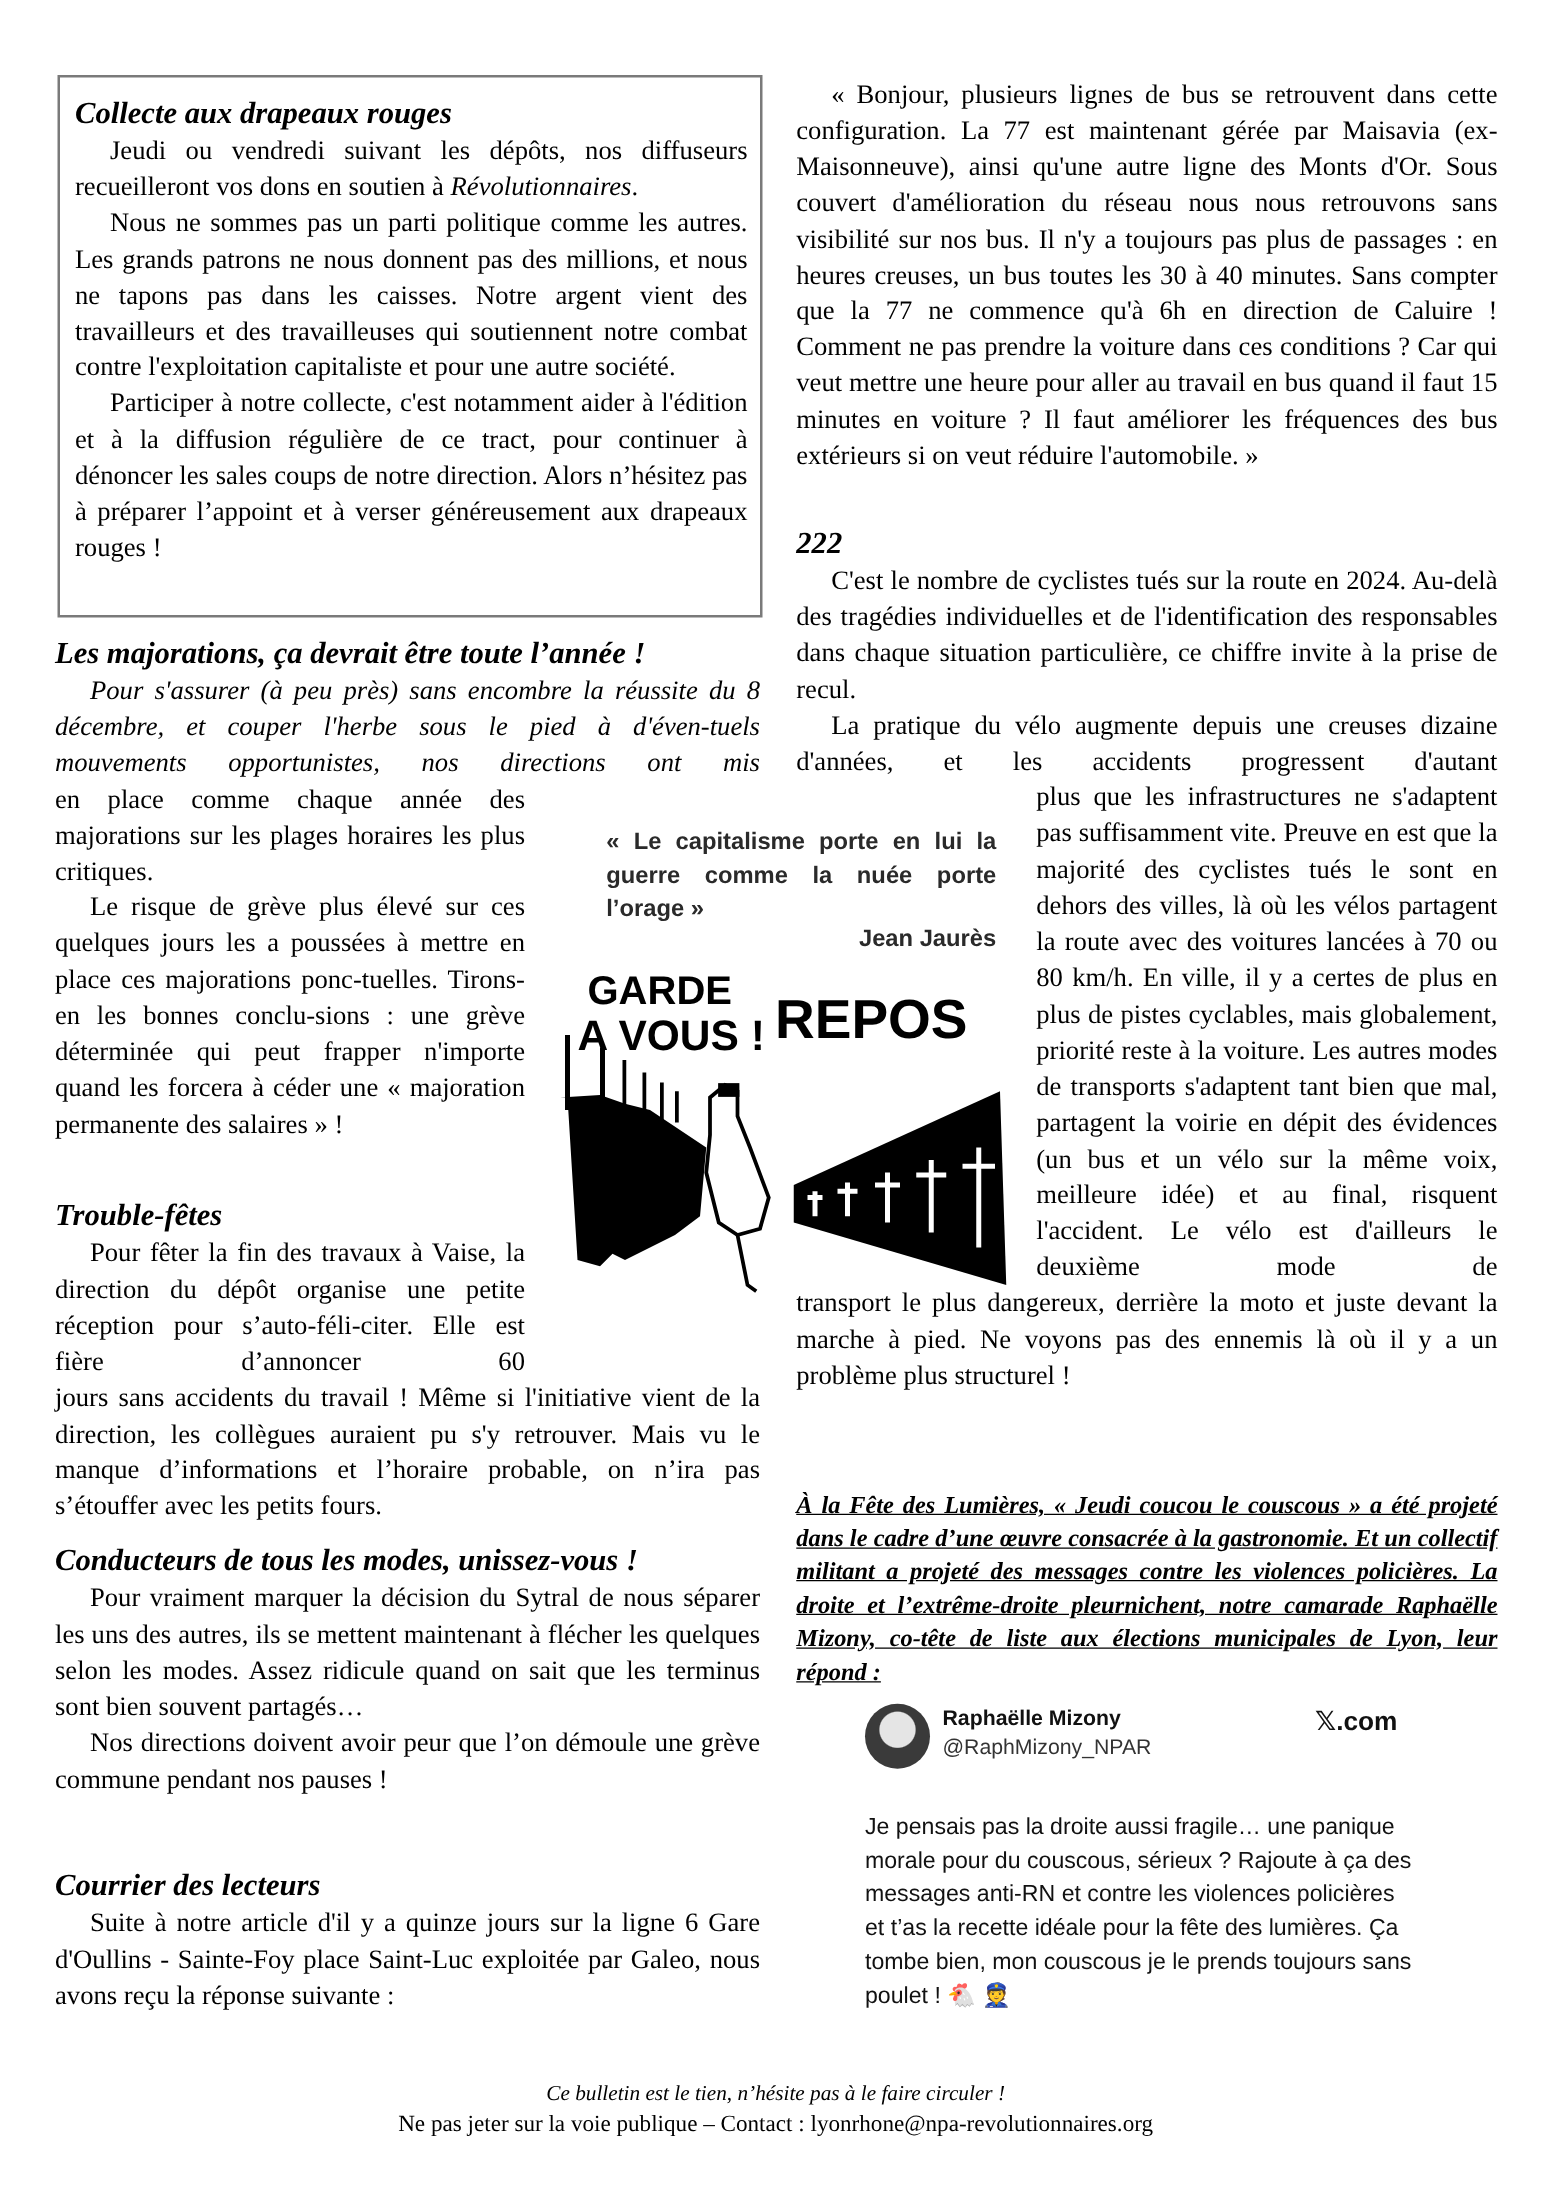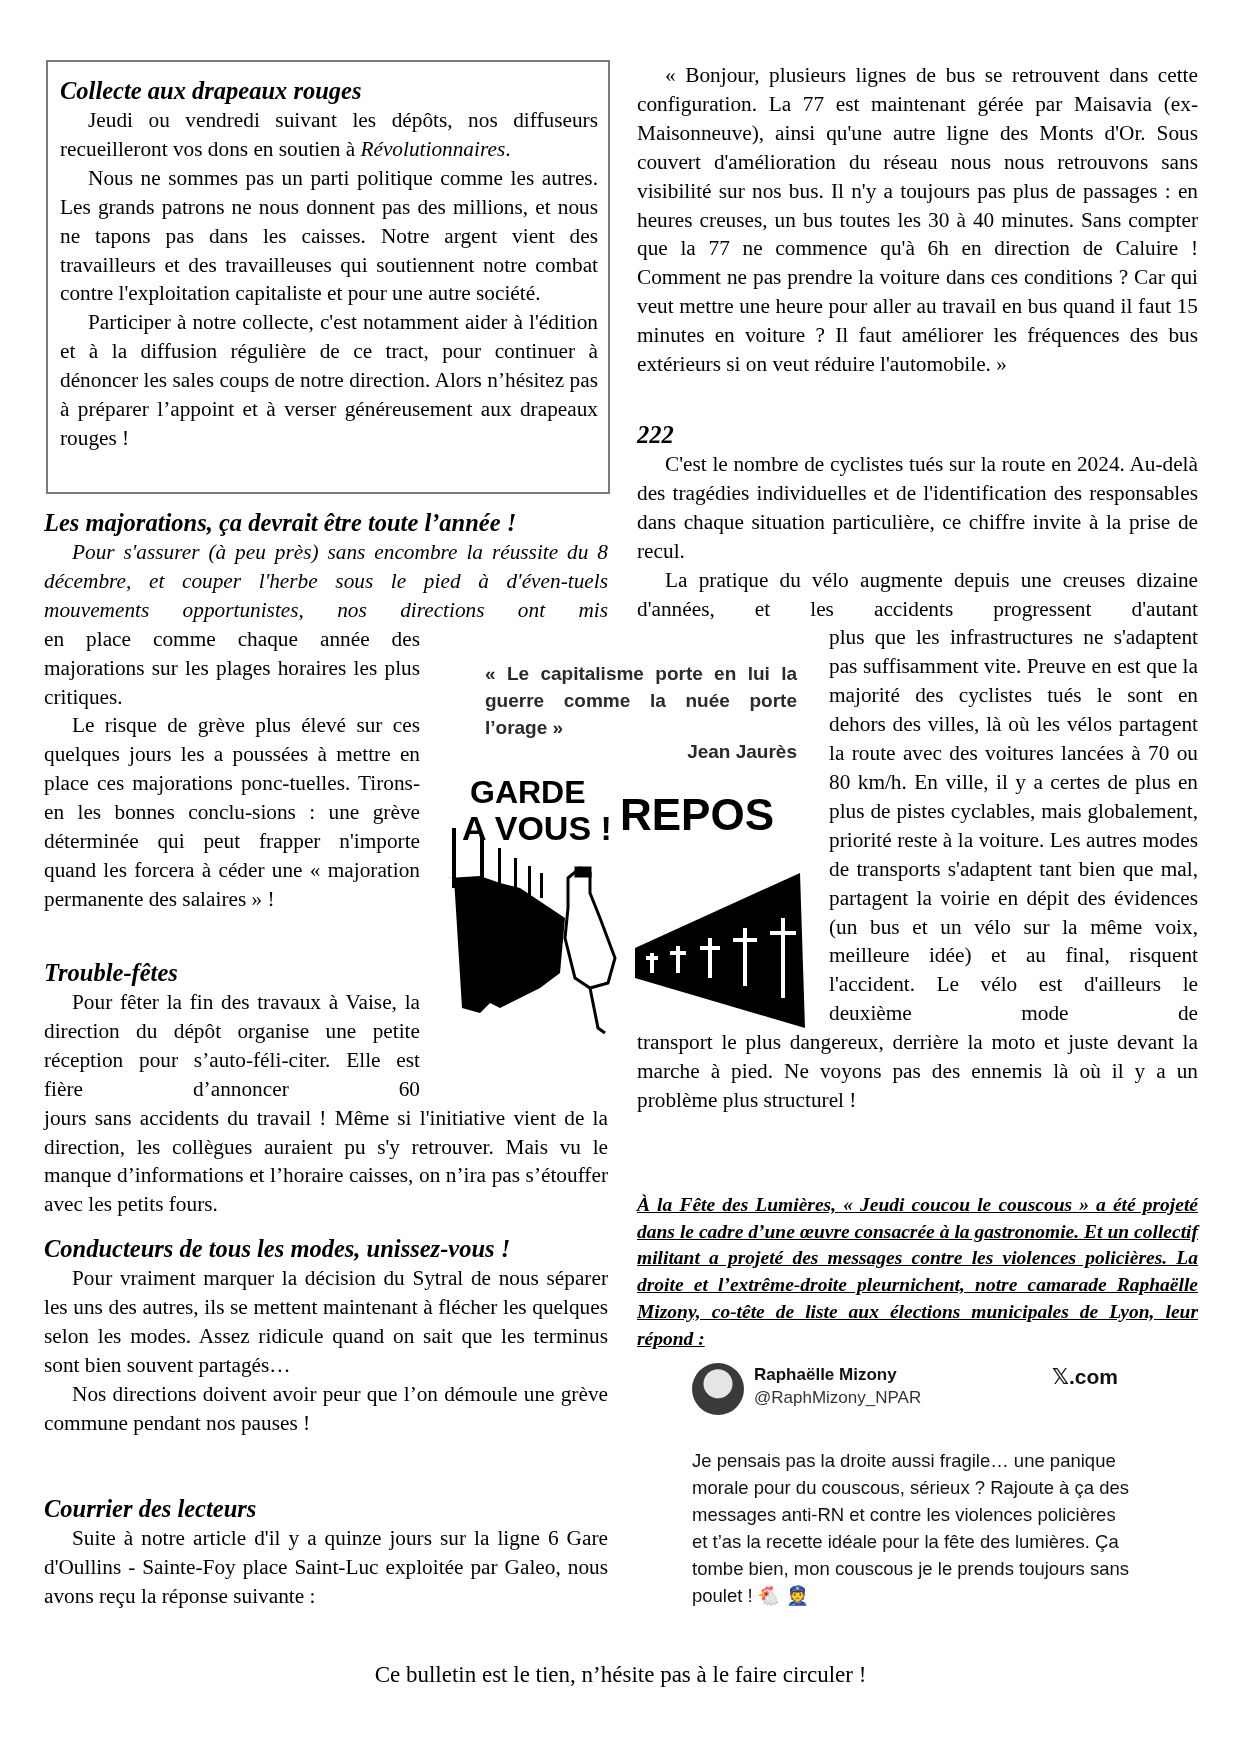--- a/index.html
+++ b/index.html
@@ -31,21 +31,21 @@
             text-align: justify; margin: 0; text-decoration: underline; }
   .tweet { position: absolute; left: 690px; top: 1355px; width: 450px; height: 280px;
            font-family: "Liberation Sans", "DejaVu Sans", sans-serif; color: #111; }
   .tw-avatar { position: absolute; left: 2px; top: 8px; width: 52px; height: 52px; border-radius: 50%;
                background: radial-gradient(circle at 50% 40%, #e5e5e5 0 14px, #3a3a3a 15px 30px); }
   .tw-name { position: absolute; left: 64px; top: 10px; font-weight: bold; font-size: 17px; }
   .tw-handle { position: absolute; left: 64px; top: 33px; font-size: 17px; color: #333; }
   .tw-brand { position: absolute; left: 362px; top: 10px; font-weight: bold; font-size: 21px; text-align: right; }
   .tw-body { position: absolute; left: 2px; top: 92px; width: 440px; font-size: 18.5px; line-height: 27px; }
   .footer { position: absolute; left: 0; top: 1662px; width: 1241px; text-align: center; }
-  .footer-1 { font-size: 23px; line-height: 26px; }
+  .footer-1 { font-style: italic; font-size: 17px; line-height: 26px; }
   .footer-2 { font-size: 18.5px; line-height: 24px; }
 </style>
 </head>
 <body>
 
 <div class="box">
   <h2 class="t">Collecte aux drapeaux rouges</h2>
   <p class="p ind"><span>Jeudi ou vendredi suivant les dépôts, nos diffuseurs recueilleront vos dons en soutien à </span><i>Révolutionnaires</i><span>.</span></p>
   <p class="p ind">Nous ne sommes pas un parti politique comme les autres. Les grands patrons ne nous donnent pas des millions, et nous ne tapons pas dans les caisses.  Notre argent vient des travailleurs et des travailleuses qui soutiennent notre combat contre l'exploitation capitaliste et pour une autre société.</p>
   <p class="p ind">Participer à notre collecte, c'est notamment aider à l'édition et à la diffusion régulière de ce tract, pour continuer à dénoncer les sales coups de notre direction. Alors n’hésitez pas à préparer l’appoint et à verser généreusement aux drapeaux rouges !</p>
@@ -54,21 +54,21 @@
 <div class="sec-maj">
   <h2 class="t">Les majorations, ça devrait être toute l’année !</h2>
   <p class="p ind" style="text-align-last: justify; font-style: italic;">Pour s'assurer (à peu près) sans encombre la réussite du 8 décembre, et couper l'herbe sous le pied à d'éven-tuels mouvements opportunistes, nos directions ont mis</p>
   <p class="p narrow">en place comme chaque année des majorations sur les plages horaires les plus critiques.</p>
   <p class="p ind narrow">Le risque de grève plus élevé sur ces quelques jours les a poussées à mettre en place ces majorations ponc-tuelles. Tirons-en les bonnes conclu-sions : une grève déterminée qui peut frapper n'importe quand les forcera à céder une « majoration permanente des salaires » !</p>
 </div>
 
 <div class="sec-trouble">
   <h2 class="t">Trouble-fêtes</h2>
   <p class="p ind narrow" style="text-align-last: justify;">Pour fêter la fin des travaux à Vaise, la direction du dépôt organise une petite réception pour s’auto-féli-citer. Elle est fière d’annoncer 60</p>
-  <p class="p">jours sans accidents du travail ! Même si l'initiative vient de la direction, les collègues auraient pu s'y retrouver. Mais vu le manque d’informations et l’horaire caisses, on n’ira pas s’étouffer avec les petits fours.</p>
+  <p class="p">jours sans accidents du travail ! Même si l'initiative vient de la direction, les collègues auraient pu s'y retrouver. Mais vu le manque d’informations et l’horaire probable, on n’ira pas s’étouffer avec les petits fours.</p>
 </div>
 
 <div class="sec-cond">
   <h2 class="t">Conducteurs de tous les modes, unissez-vous !</h2>
   <p class="p ind">Pour vraiment marquer la décision du Sytral de nous séparer les uns des autres, ils se mettent maintenant à flécher les quelques selon les modes. Assez ridicule quand on sait que les terminus sont bien souvent partagés…</p>
   <p class="p ind">Nos directions doivent avoir peur que l’on démoule une grève commune pendant nos pauses !</p>
 </div>
 
 <div class="sec-courrier">
   <h2 class="t">Courrier des lecteurs</h2>
@@ -133,13 +133,14 @@
 <div class="tweet">
   <div class="tw-avatar"></div>
   <div class="tw-name">Raphaëlle Mizony</div>
   <div class="tw-handle">@RaphMizony_NPAR</div>
   <div class="tw-brand">𝕏.com</div>
   <div class="tw-body">Je pensais pas la droite aussi fragile… une panique morale pour du couscous, sérieux ? Rajoute à ça des messages anti-RN et contre les violences policières et t’as la recette idéale pour la fête des lumières. Ça tombe bien, mon couscous je le prends toujours sans poulet ! 🐔 👮</div>
 </div>
 
 <div class="footer">
   <div class="footer-1">Ce bulletin est le tien, n’hésite pas à le faire circuler !</div>
+  <div class="footer-2">Ne pas jeter sur la voie publique – Contact : lyonrhone@npa-revolutionnaires.org</div>
 </div>
 
 </body></html>

